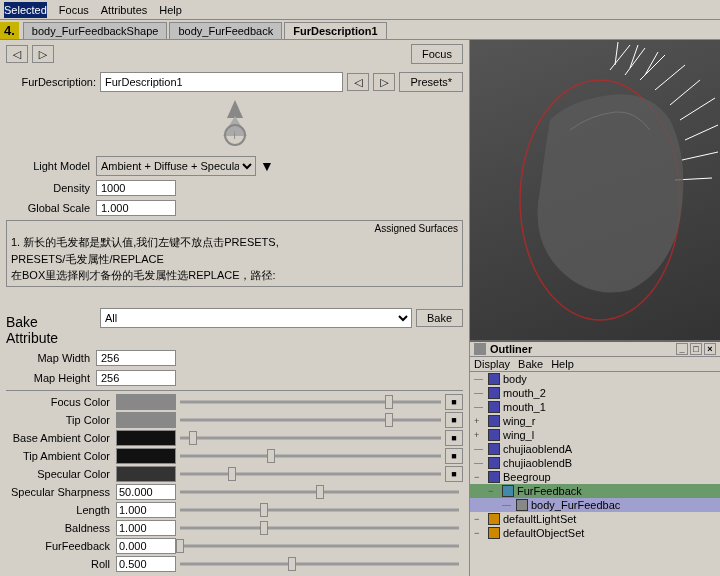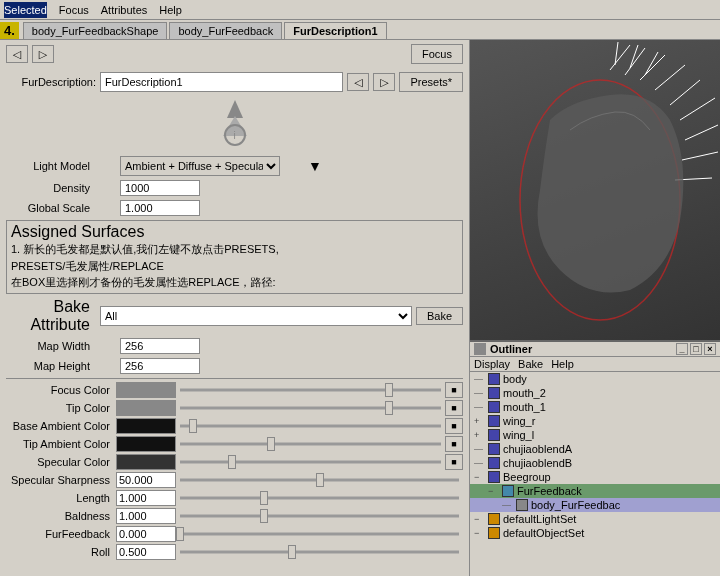--- a/index.html
+++ b/index.html
@@ -19,33 +19,33 @@
     
     .main-layout { display: flex; width: 720px; height: 553px; }
 
     
     .fur-desc-row { display: flex; align-items: center; padding: 4px 6px; gap: 4px; background: #d4d0c8; }
     .fur-desc-label { font-size: 11px; color: #000; width: 90px; text-align: right; }
     .fur-desc-input { flex: 1; height: 20px; background: #fff; border: 1px solid #888; font-size: 11px; padding: 1px 4px; }
     .btn-normal { background: #d4d0c8; border: 1px solid #888; padding: 2px 10px; font-size: 11px; cursor: pointer; height: 20px; }
 
     
-    .prop-row { display: flex; align-items: center; padding: 2px 6px; gap: 24px; }
+    .prop-row { display: flex; align-items: center; padding: 2px 6px; }
     .prop-label { width: 90px; text-align: right; font-size: 11px; color: #000; padding-right: 6px; }
     .prop-select { background: #d4d0c8; border: 1px solid #888; font-size: 11px; height: 20px; }
     .prop-value { background: #fff; border: 1px solid #888; font-size: 11px; padding: 1px 4px; width: 80px; }
 
     
     .assigned-area { background: #d4d0c8; border: 1px solid #888; margin: 2px 6px; padding: 2px 4px; font-size: 11px; }
-    .assigned-title { text-align: left; font-size: 16px; color: #000; }
+    .assigned-title { text-align: right; font-size: 10px; color: #000; }
     .assigned-content { font-size: 11px; color: #000; line-height: 1.5; }
 
     
     .bake-row { display: flex; align-items: center; padding: 2px 6px; gap: 4px; }
-    .bake-label { width: 90px; text-align: right; font-size: 16px; padding-right: 6px; }
+    .bake-label { width: 90px; font-size: 14px; padding-right: 6px; margin-top: 23px; }
     .bake-select { background: #fff; border: 1px solid #888; font-size: 11px; height: 20px; flex: 1; }
     .bake-btn { background: #d4d0c8; border: 1px solid #888; padding: 2px 10px; font-size: 11px; cursor: pointer; }
 
     
     .color-row { display: flex; align-items: center; padding: 1px 6px; }
     .color-label { width: 110px; text-align: right; font-size: 11px; padding-right: 6px; }
     .color-swatch { width: 60px; height: 16px; border: 1px solid #888; cursor: pointer; }
     .color-btn { width: 18px; height: 16px; background: #d4d0c8; border: 1px solid #888; cursor: pointer; font-size: 9px; display: flex; align-items: center; justify-content: center; }
 
     

